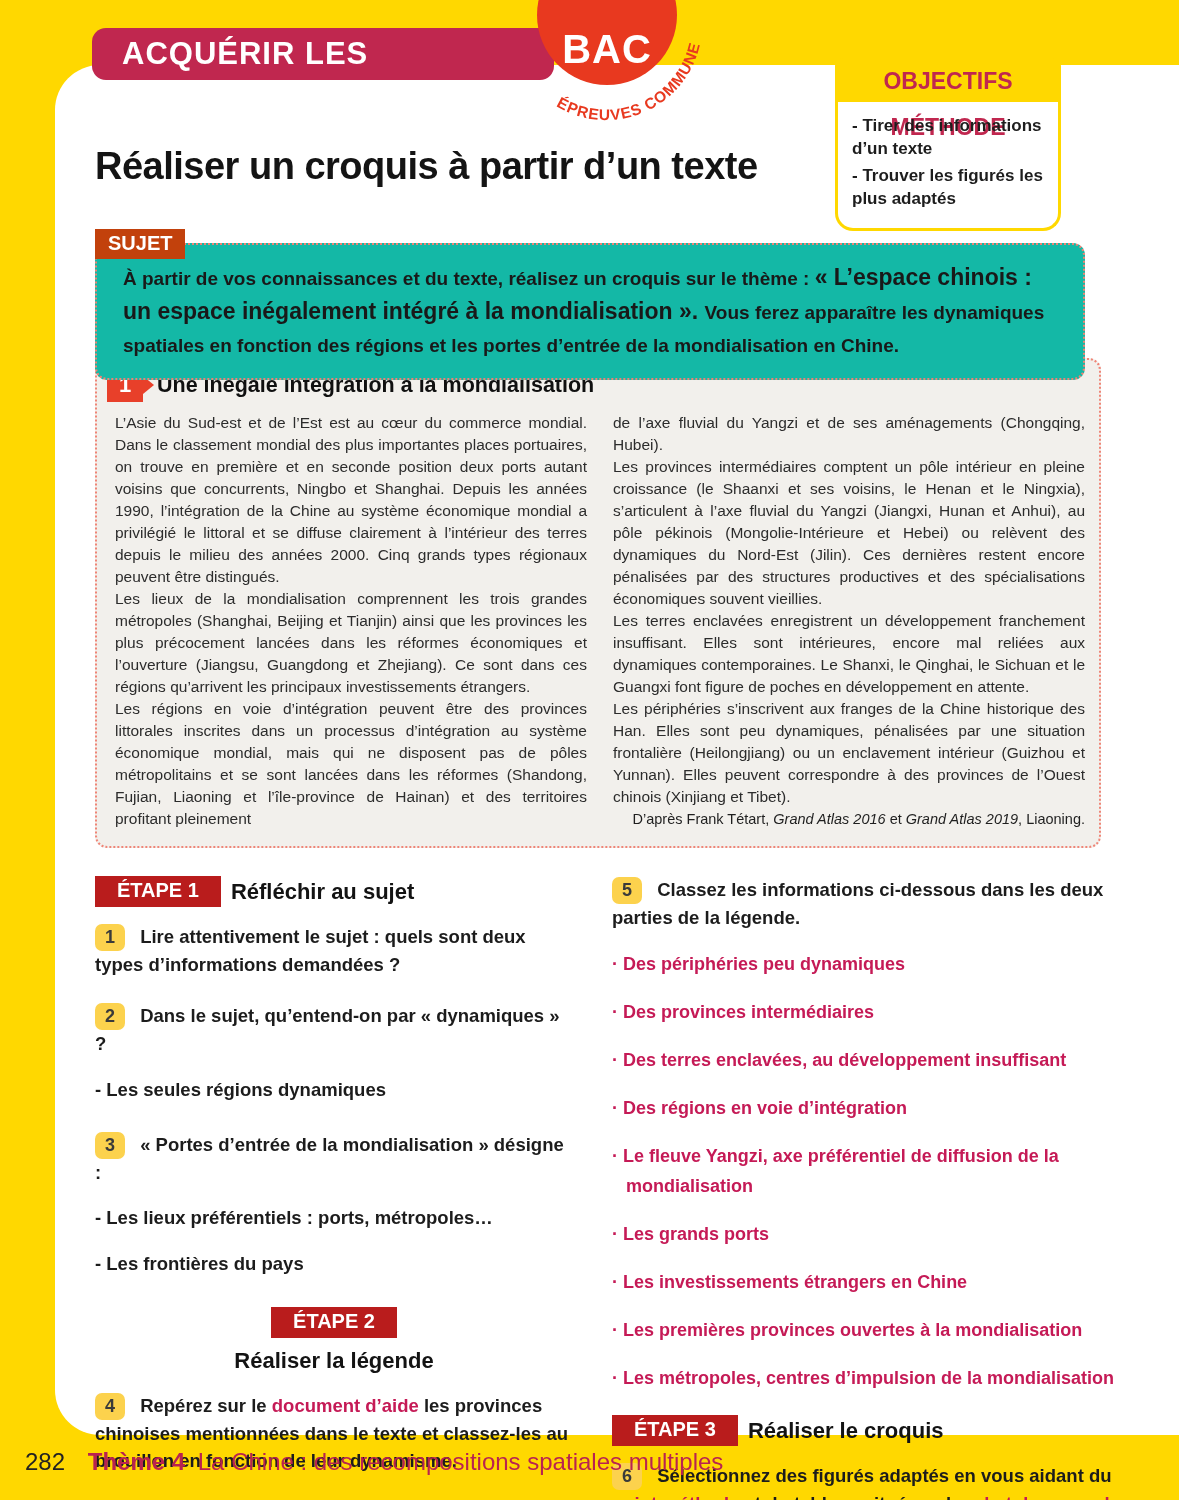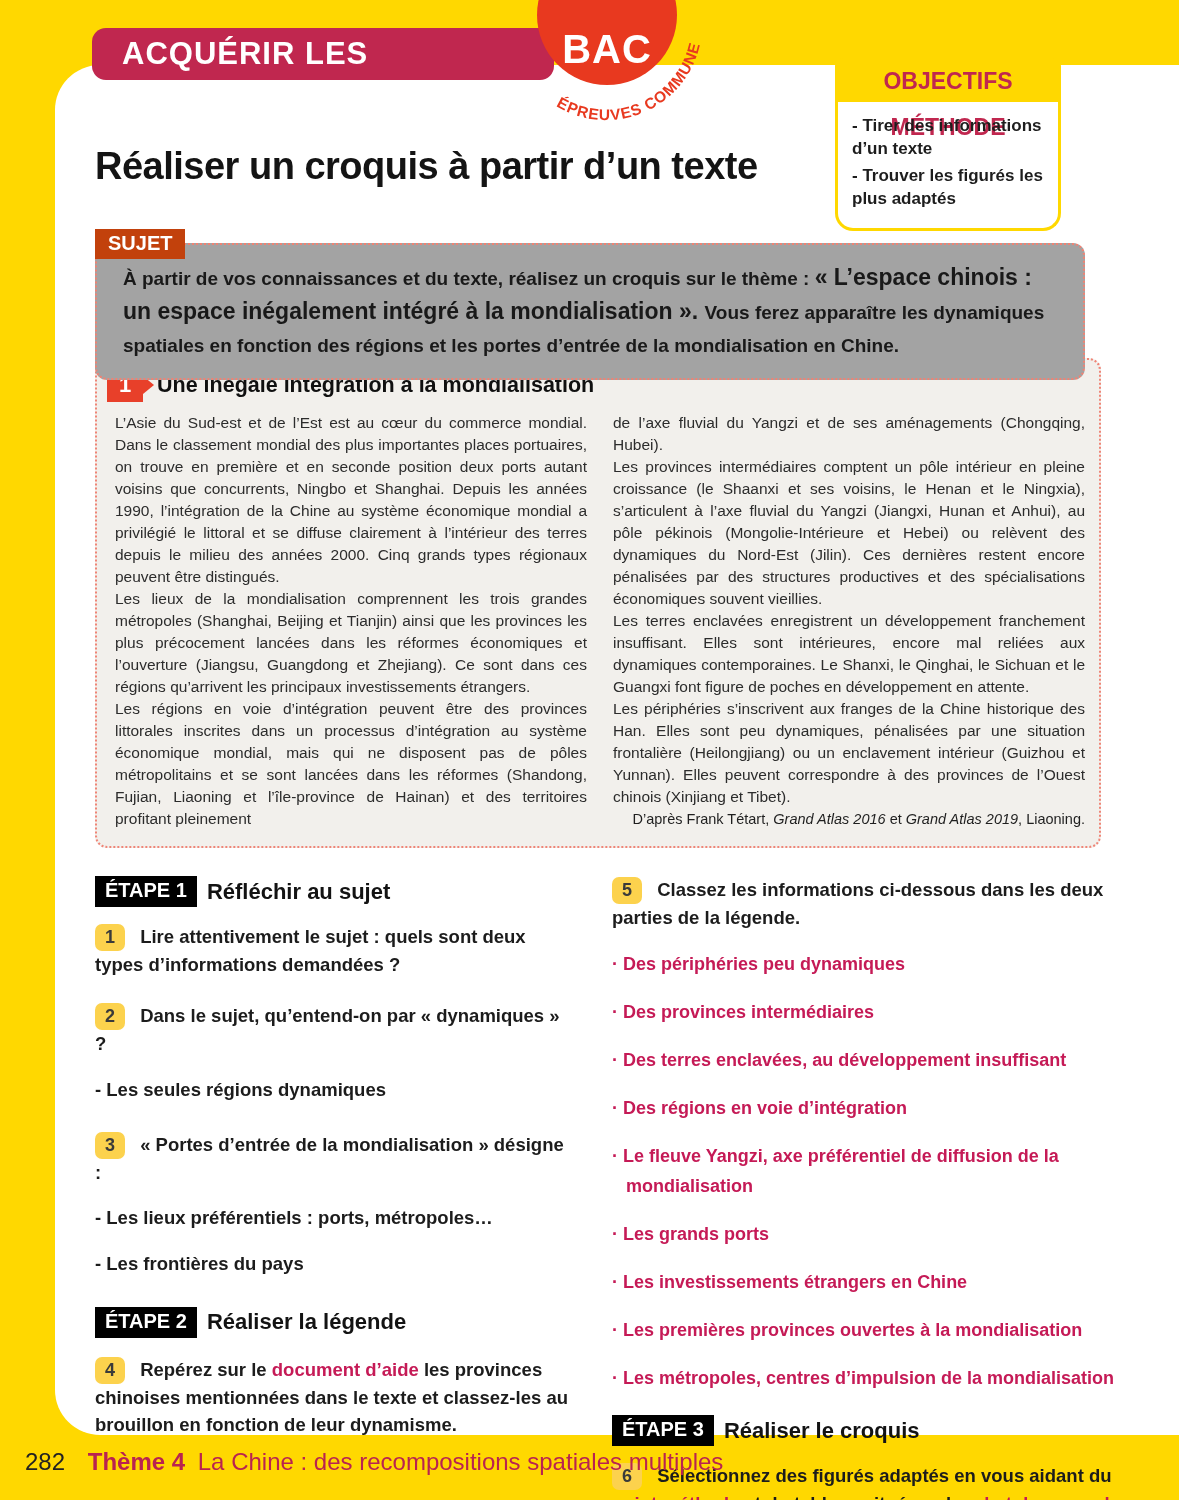--- a/index.html
+++ b/index.html
@@ -36,21 +36,21 @@
     border-radius:0 0 18px 18px;padding:8px 12px 14px 14px;
   }
   .obj-item{margin:4px 0;font-size:17px;font-weight:bold;color:#1d1d1d;line-height:23px;}
   
   .sujet-label{
     position:absolute;left:95px;top:229px;background:#c2410c;color:#fff;
     font-weight:bold;font-size:20px;padding:3px 13px 4px;z-index:3;
   }
   .sujet-box{
     position:absolute;left:95px;top:243px;width:990px;box-sizing:border-box;
-    border:2px dotted #f08273;border-radius:0 12px 12px 12px;background:#a3a3a3;
+    border:2px dotted #f08273;border-radius:0 12px 12px 12px;background:#14b8a6;
     padding:16px 18px 16px 26px;z-index:2;
   }
   .sujet-text{margin:0;font-size:19px;font-weight:bold;line-height:33px;color:#191919;}
   .sujet-text .big{font-size:23px;}
   
   .doc{
     position:absolute;left:95px;top:358px;width:1006px;height:490px;box-sizing:border-box;
     background:#f2f0ec;border:2px dotted #ef8577;border-radius:12px;overflow:hidden;
   }
   .doc-marker{
@@ -65,39 +65,39 @@
   .doc-cols{position:absolute;left:18px;right:14px;top:52px;bottom:8px;display:flex;gap:26px;}
   .doc-col{flex:1;font-size:15.5px;line-height:22px;text-align:justify;color:#2c2c2c;}
   .doc-col p{margin:0;}
   .doc-source{text-align:right;margin-top:8px;font-size:14.5px;color:#1f1f1f;}
   .doc-source .italic{font-style:italic;}
   
   .steps-left{position:absolute;left:95px;top:876px;width:478px;}
   .steps-right{position:absolute;left:612px;top:876px;width:520px;}
   .etape-row{display:flex;align-items:center;gap:10px;}
   .etape-badge{
-    background:#000000;color:#fff;font-weight:bold;font-size:20px;
-    padding:3px 10px 5px;white-space:nowrap;
+    background:#b91c1c;color:#fff;font-weight:bold;font-size:20px;
+    padding:3px 22px 5px;white-space:nowrap;
   }
   .etape-title{font-size:22px;font-weight:bold;color:#131313;}
   .question{margin:0;font-size:18.5px;font-weight:bold;line-height:27px;color:#1c1c1c;}
   .qnum{
     display:inline-block;background:#fcd24d;border-radius:7px;color:#3a3a3a;
     font-weight:bold;font-size:18px;line-height:24px;padding:1px 10px 2px;margin-right:10px;
   }
   .q-options{margin:3px 0 0;}
   .q-option{font-size:18.5px;font-weight:bold;line-height:27px;color:#1c1c1c;
     padding-left:12px;text-indent:-12px;}
   .accent{color:#c51a56;}
   .crimson-list{margin-top:8px;}
   .crimson-item{
     color:#c51a56;font-weight:bold;font-size:18px;line-height:30px;
     padding-left:14px;text-indent:-14px;
   } .mt16{margin-top:16px;} .mt18{margin-top:18px;}
-  .mt22{margin-top:22px;} .mt24{margin-top:24px;} .mt28{margin-top:28px;} .mt30{margin-top:30px;}
+  .mt22{margin-top:22px;} .mt24{margin-top:24px;} .mt28{margin-top:28px;} .mt30{margin-top:30px;flex-direction:column;}
   
   .footer{position:absolute;left:25px;top:1448px;font-size:24px;z-index:2;}
   .footer .pagenum{color:#222;margin-right:16px;}
   .footer .theme-label{color:#b92350;font-weight:bold;margin-right:6px;}
   .footer .theme-title{color:#b92350;}
 </style>
 </head>
 <body>
 
 <div class="content-sheet"></div>

